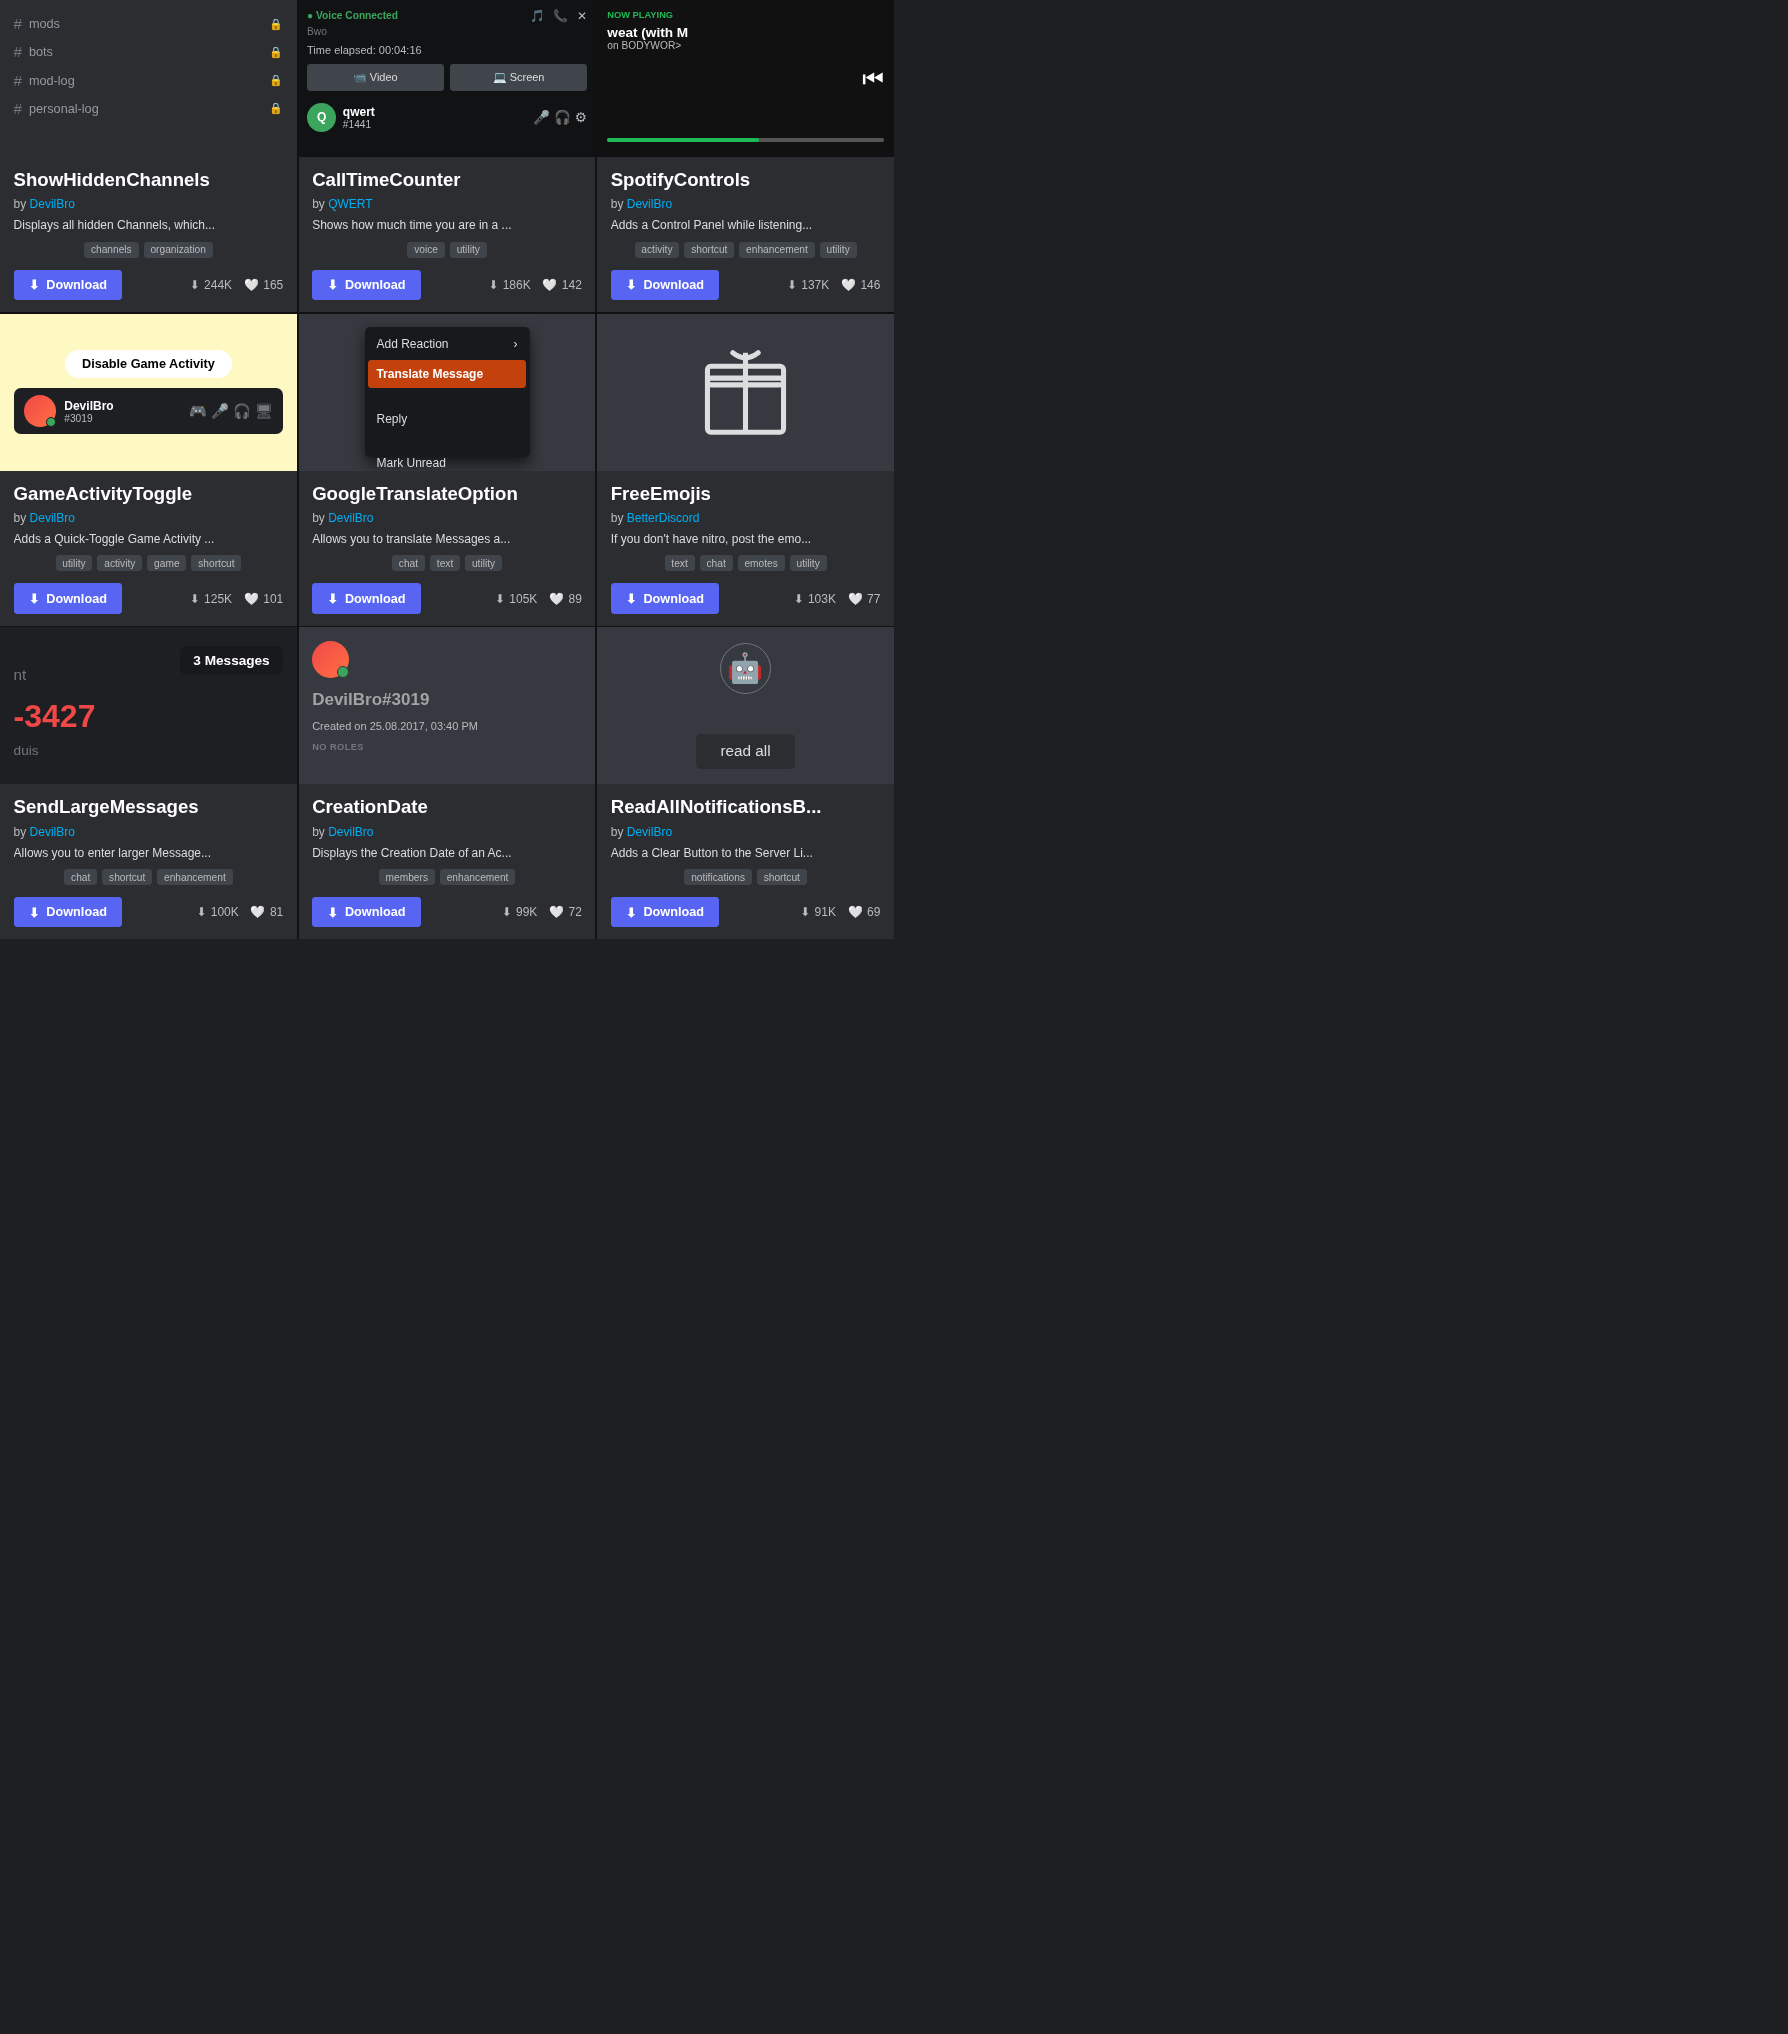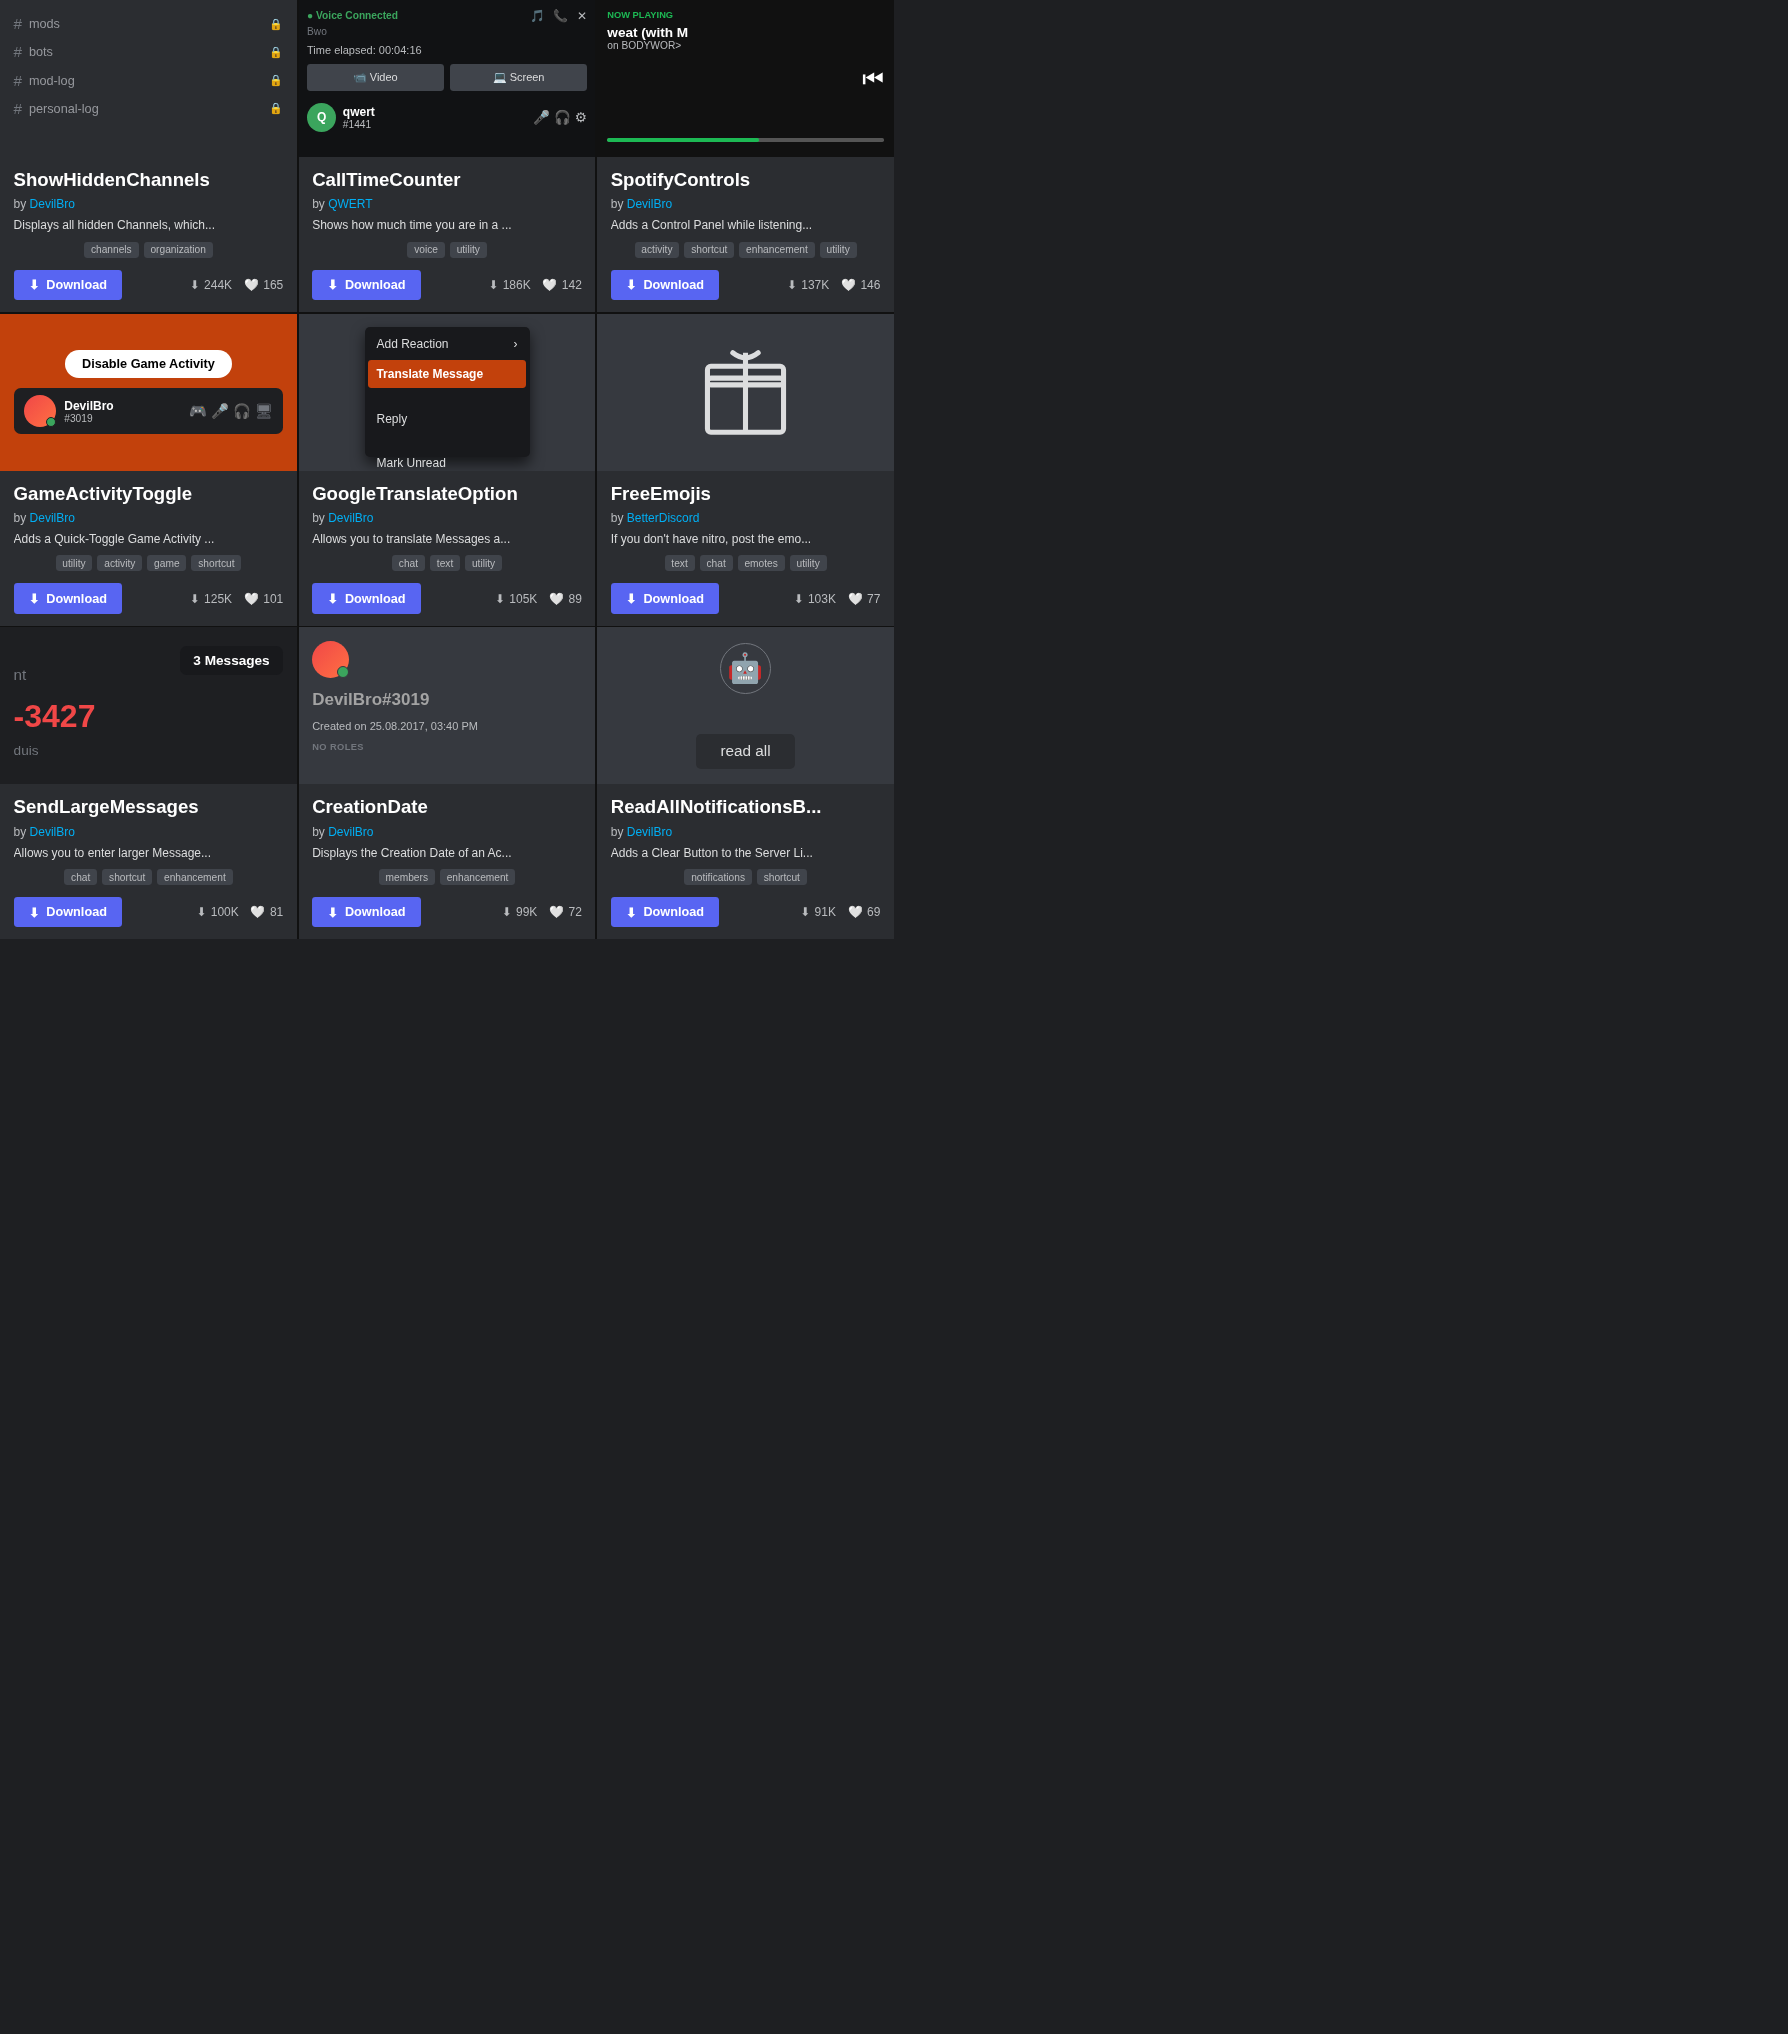--- a/index.html
+++ b/index.html
@@ -269,21 +269,21 @@
         <span>137K</span>
       </div>
       <div class="stat">
         <span class="stat-icon">🤍</span>
         <span>146</span>
       </div>
     </div>
   </div>
     </div>
     <div class="card">
-      <div class="card-preview" style="background: #c2410c; height: 157px; display: flex; flex-direction: column; align-items: center; justify-content: center; padding: 13.6px; gap: 10.2px;">
+      <div class="card-preview" style="background: #fef9c3; height: 157px; display: flex; flex-direction: column; align-items: center; justify-content: center; padding: 13.6px; gap: 10.2px;">
       <div style="background:#fff;color:#000;border-radius:17px;padding:6.8px 17px;font-size:12.7px;font-weight:700;">Disable Game Activity</div>
       <div style="display:flex;align-items:center;gap:8.5px;background:#1e1f22;border-radius:6.8px;padding:6.8px 10.2px;width:100%;">
         <div style="position:relative;flex-shrink:0;">
           <div style="width:32px;height:32px;background:linear-gradient(135deg,#f04747,#ff7043);border-radius:50%;"></div>
           <div style="width:10.2px;height:10.2px;background:#3ba55d;border-radius:50%;border:1.7px solid #1e1f22;position:absolute;bottom:0;right:0;"></div>
         </div>
         <div>
           <div style="font-size:12px;font-weight:700;color:#fff;">DevilBro</div>
           <div style="font-size:10.2px;color:#b9bbbe;">#3019</div>
         </div>

